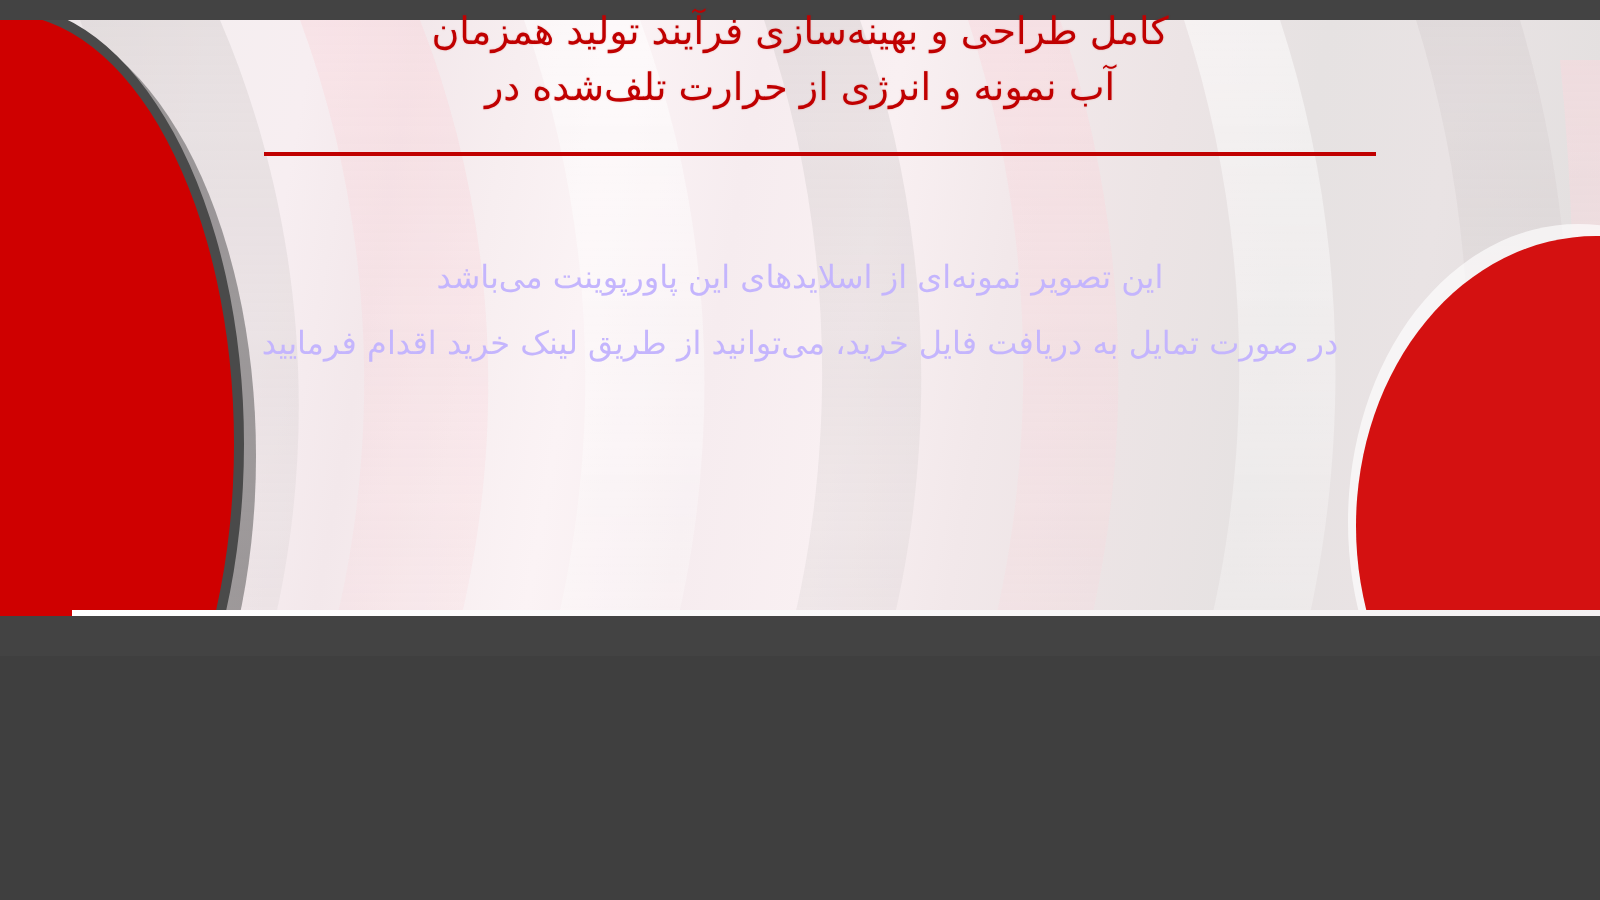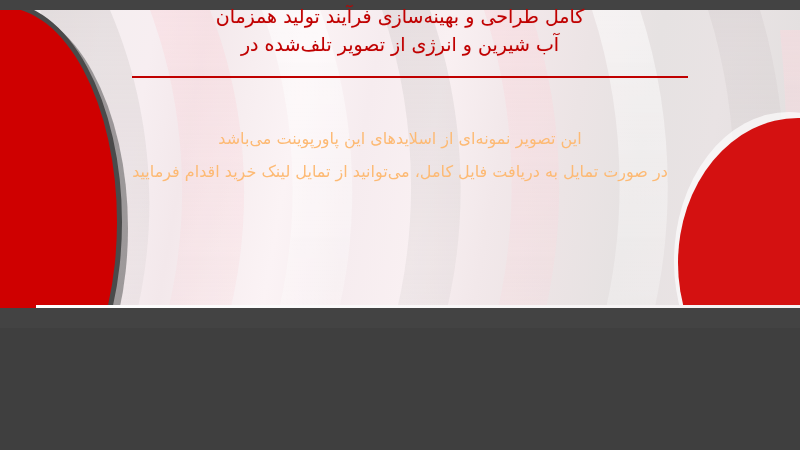--- a/index.html
+++ b/index.html
@@ -167,21 +167,21 @@
   .body-block {
     position: absolute;
     left: 0;
     top: 122px;
     width: 800px;
     text-align: center;
     direction: rtl;
     z-index: 8;
   }
   .body-line {
-    color: #fdba74;
+    color: #c4b5fd;
     font-size: 16px;
     line-height: 33px;
     white-space: nowrap;
   }
 </style>
 </head>
 <body>
 
 <div class="slide">
 
@@ -218,23 +218,23 @@
   <div class="panel-bottom-hi"></div>
 
   <div class="left-blob-shadow"></div>
   <div class="left-blob"></div>
 
   <div class="frame-top"></div>
   <div class="frame-bottom"></div>
 
   <div class="title-block">
     <div class="title-line">کامل طراحی و بهینه‌سازی فرآیند تولید همزمان</div>
-    <div class="title-line">آب شیرین و انرژی از تصویر تلف‌شده در</div>
+    <div class="title-line">آب نمونه و انرژی از حرارت تلف‌شده در</div>
   </div>
 
   <div class="title-rule"></div>
 
   <div class="body-block">
     <div class="body-line">این تصویر نمونه‌ای از اسلایدهای این پاورپوینت می‌باشد</div>
-    <div class="body-line">در صورت تمایل به دریافت فایل کامل، می‌توانید از تمایل لینک خرید اقدام فرمایید</div>
+    <div class="body-line">در صورت تمایل به دریافت فایل خرید، می‌توانید از طریق لینک خرید اقدام فرمایید</div>
   </div>
 
 </div>
 
 </body></html>

